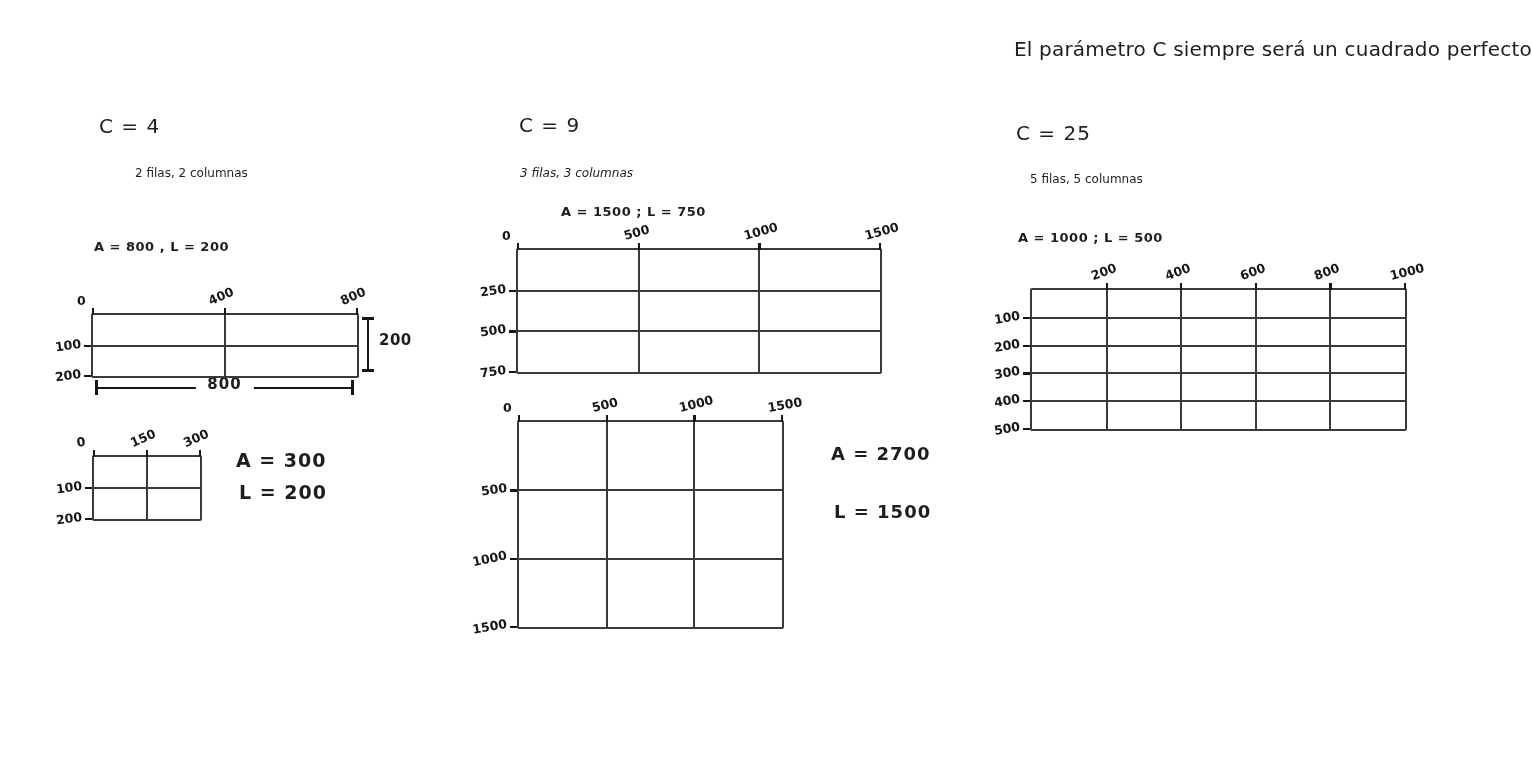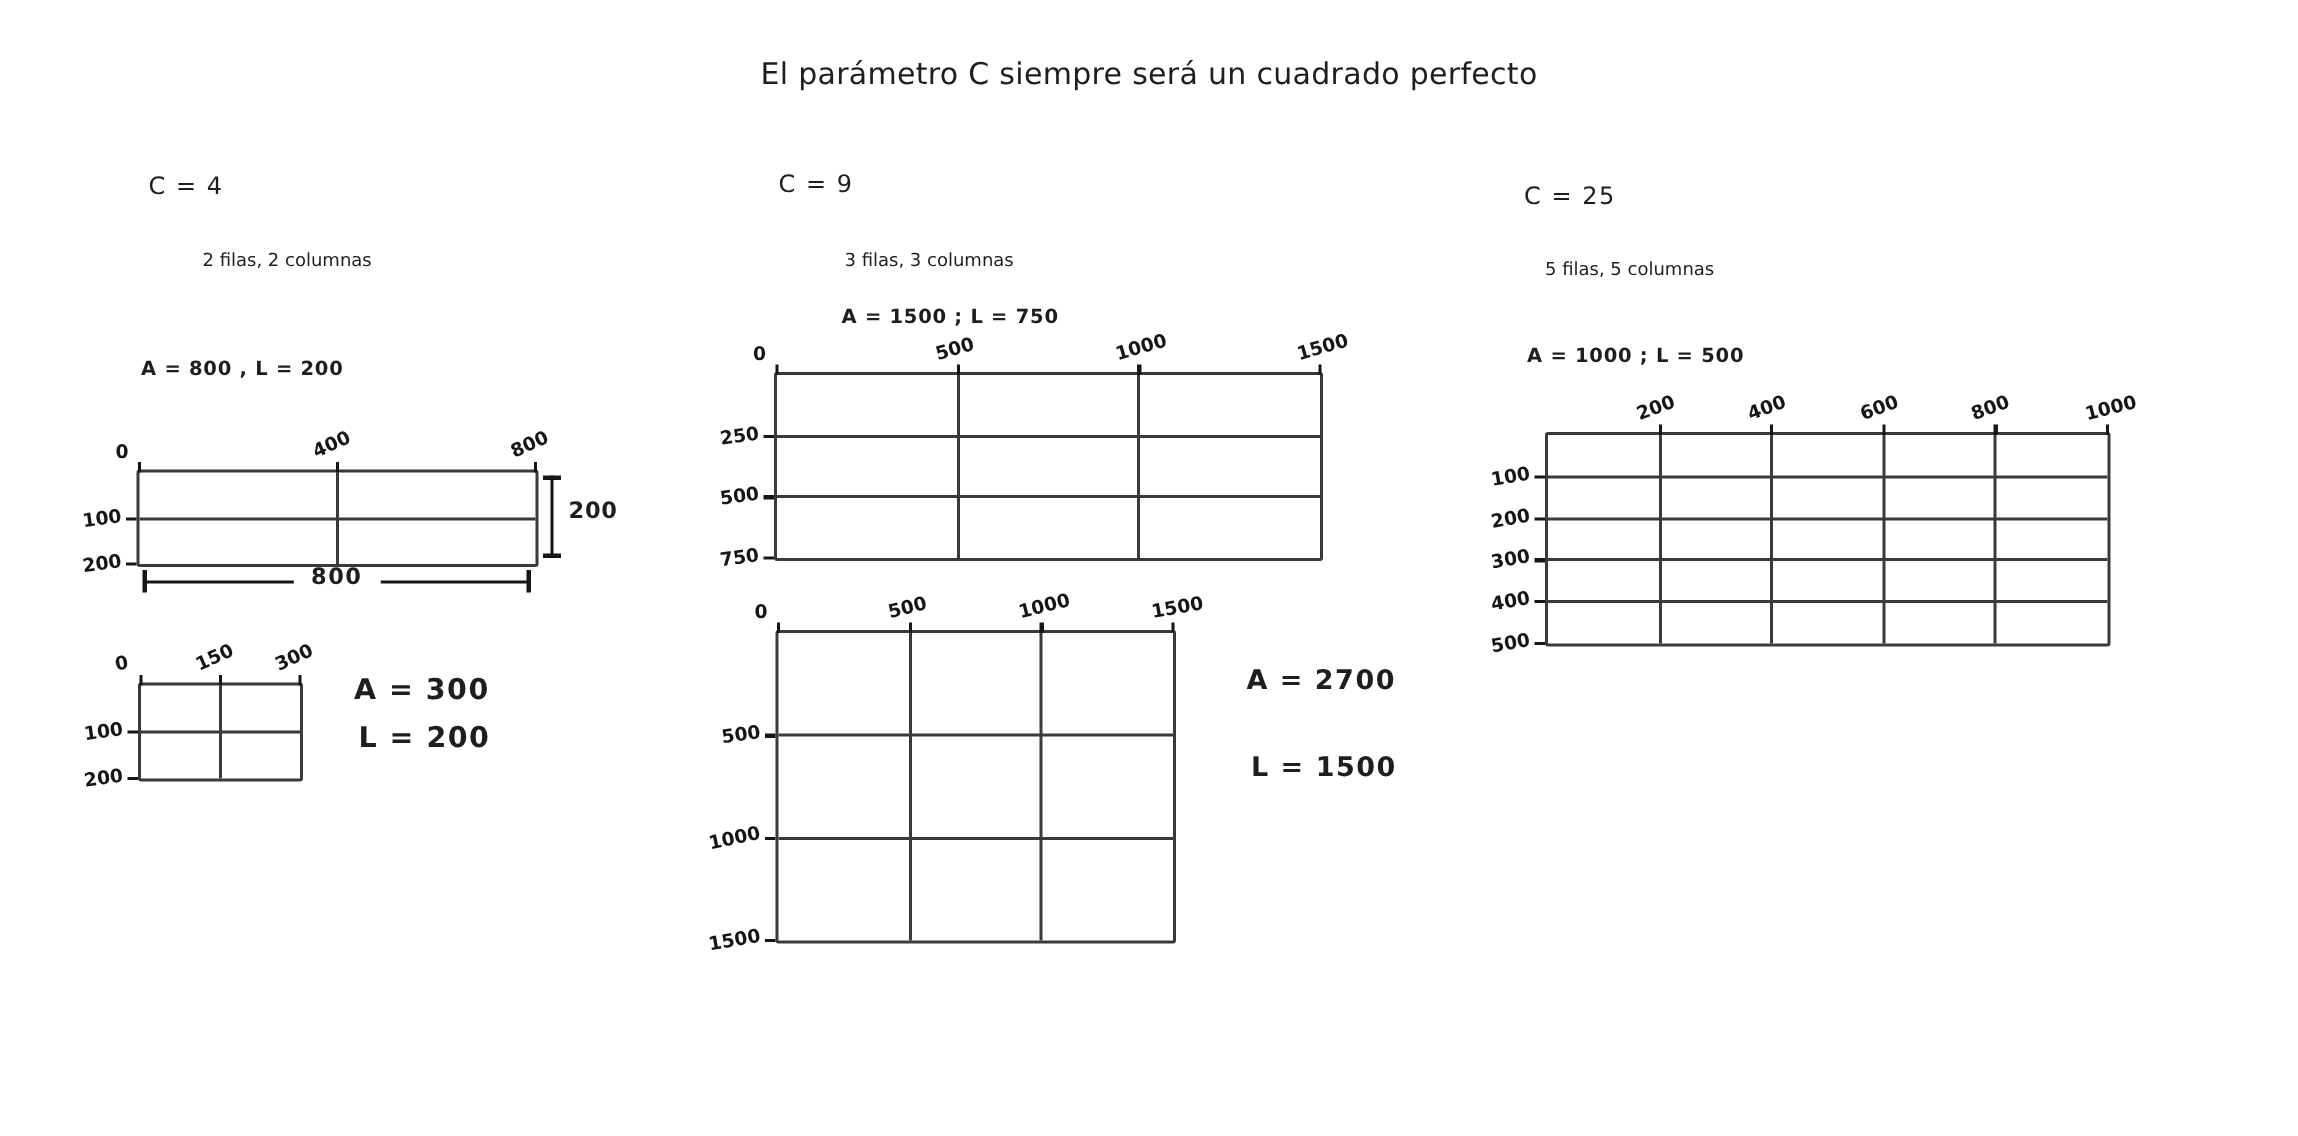--- a/index.html
+++ b/index.html
@@ -2,22 +2,22 @@
 <html><head>
 <meta charset="utf-8">
 <style>
   html,body{margin:0;padding:0;background:#ffffff;}
   .canvas{
     position:relative;width:1532px;height:757px;background:#ffffff;
     font-family:"DejaVu Sans","Liberation Sans",sans-serif;color:#1e1e1e;
     overflow:hidden;
   }
   .txt{position:absolute;white-space:nowrap;}
-  .title{position:absolute;left:0;right:0;top:37px;text-align:center;font-size:20px;letter-spacing:.2px;}
-  .heading{font-size:16px;letter-spacing:1px;}
+  .title{position:absolute;left:0;right:0;top:37px;text-align:right;font-size:20px;letter-spacing:.2px;}
+  .heading{font-size:20px;letter-spacing:1px;}
   .sub{font-size:12px;}
   .params{font-size:13px;font-weight:bold;letter-spacing:.5px;}
   .ann{font-weight:bold;letter-spacing:1px;}
   .footer{position:absolute;left:192px;top:645px;font-size:20px;line-height:31px;letter-spacing:.2px;}
   .footer div{white-space:nowrap;}
 
   .grid-box{position:absolute;border:2px solid #3a3a3a;border-radius:2px;}
   .vline{position:absolute;top:0;bottom:0;width:2px;background:#3a3a3a;transform:translateX(-1px);}
   .hline{position:absolute;left:0;right:0;height:2px;background:#3a3a3a;transform:translateY(-1px);}
   .tick-top{position:absolute;width:2.2px;height:7px;background:#161616;top:-7px;}
@@ -42,21 +42,21 @@
 
 <div class="canvas">
 
   <div class="title">El parámetro C siempre será un cuadrado perfecto</div>
 
   <div class="txt heading" style="left:99px;top:114px;">C = 4</div>
   <div class="txt sub" style="left:135px;top:166px;">2 filas, 2 columnas</div>
   <div class="txt params" style="left:94px;top:239px;">A = 800 ,  L = 200</div>
 
   <div class="txt heading" style="left:519px;top:113px;">C = 9</div>
-  <div class="txt sub" style="left:563px;top:166px;">3 filas, 3 columnas</div>
+  <div class="txt sub" style="left:520px;top:166px;font-style:italic;">3 filas, 3 columnas</div>
   <div class="txt params" style="left:561px;top:204px;">A = 1500 ;  L = 750</div>
 
   <div class="txt heading" style="left:1016px;top:121px;">C = 25</div>
   <div class="txt sub" style="left:1030px;top:172px;">5 filas, 5 columnas</div>
   <div class="txt params" style="left:1018px;top:230px;">A = 1000  ;  L = 500</div>
 
   <div class="vbracket"></div>
   <div class="dim-side" style="left:379px;top:331px;">200</div>
   <div class="hbracket">
     <span class="hline-mid"></span>

